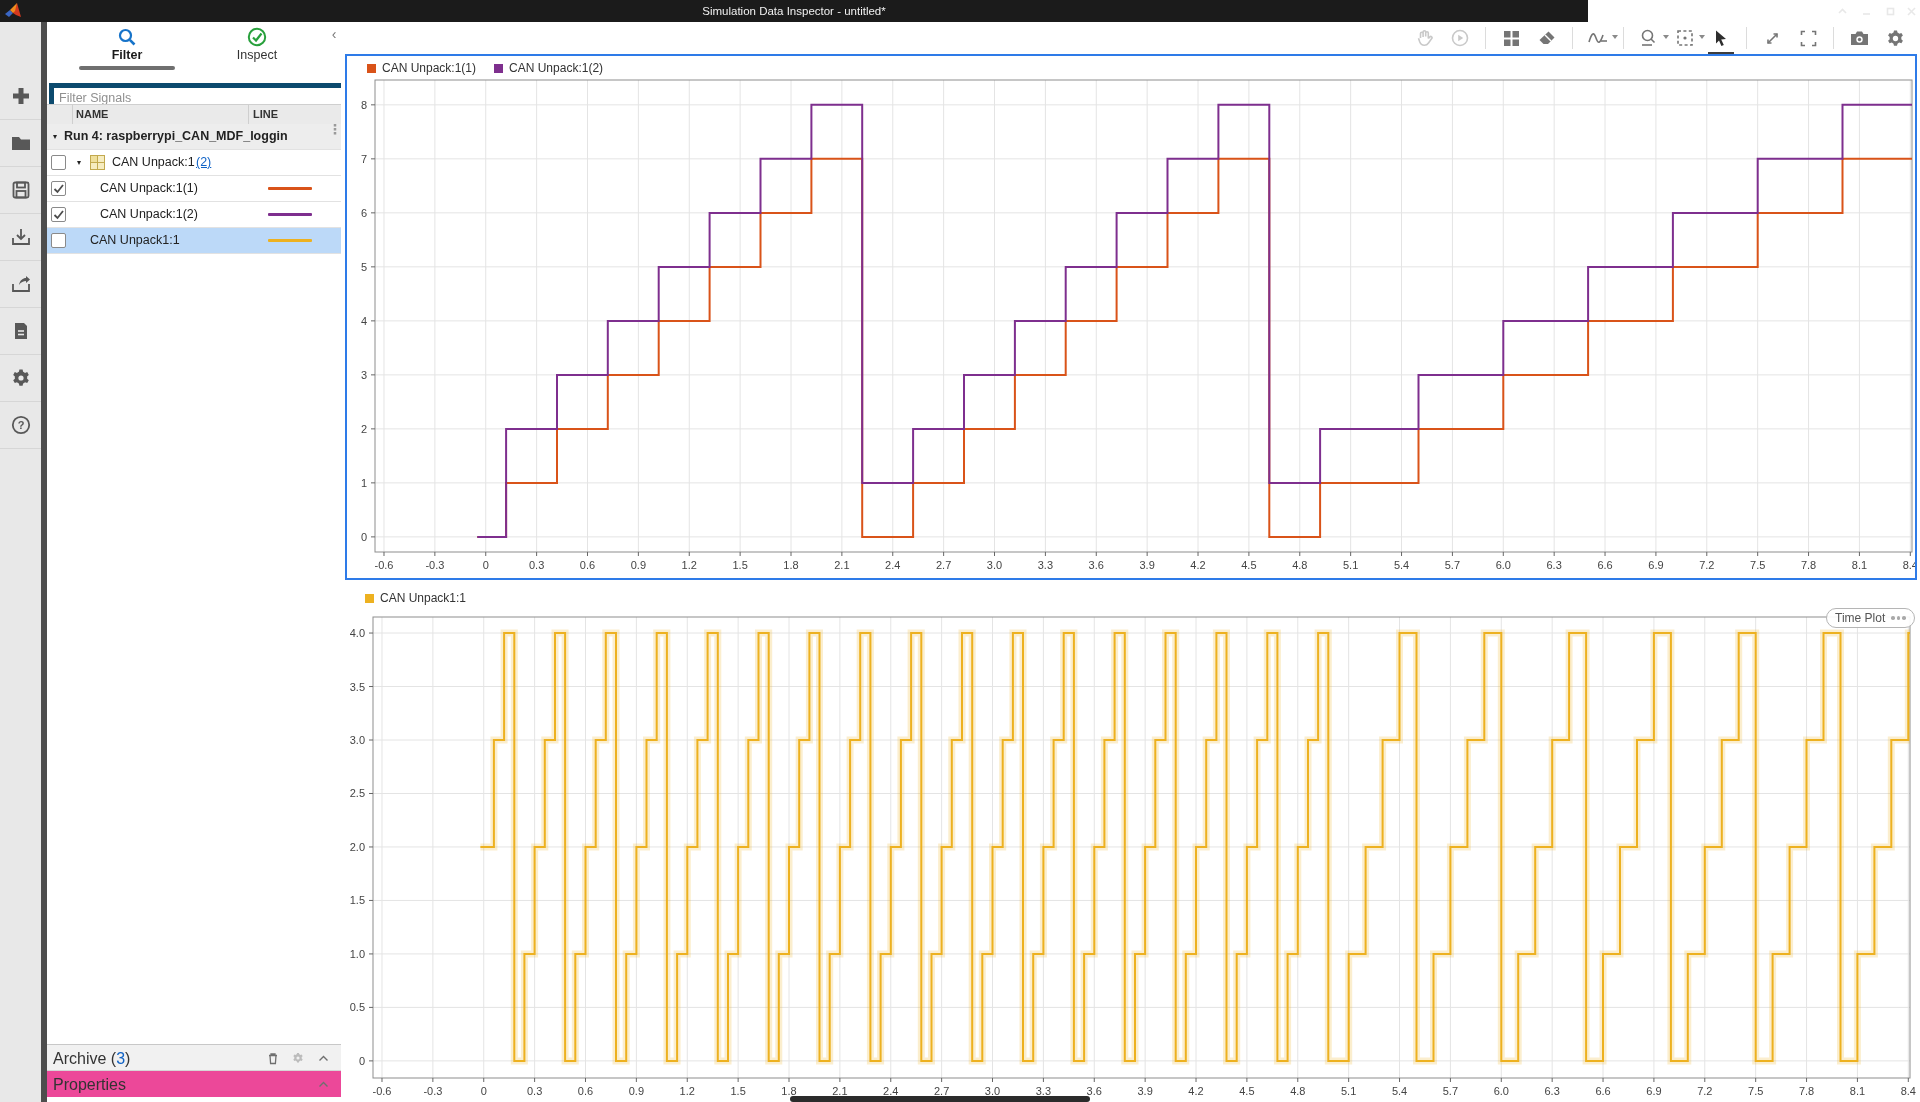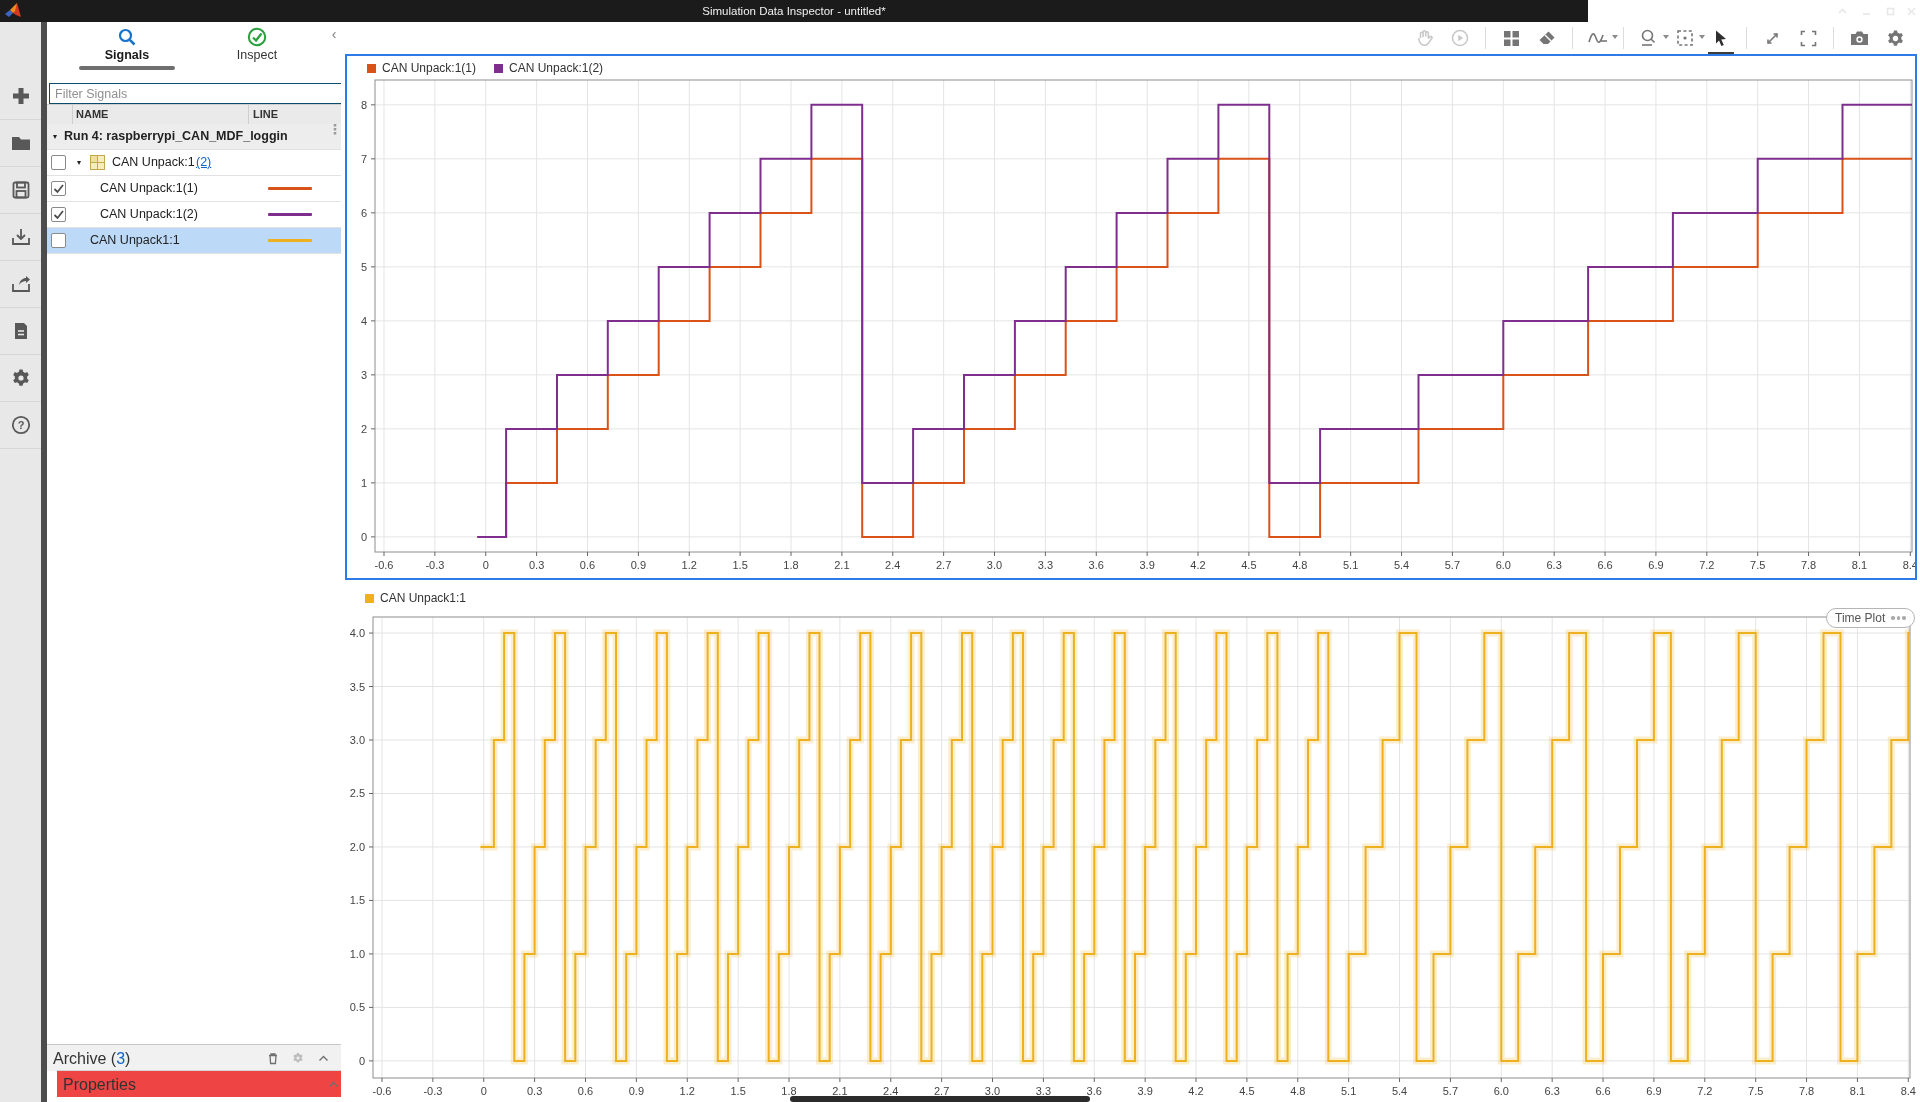--- a/index.html
+++ b/index.html
@@ -28,21 +28,21 @@
   
   #panel{left:47px;top:22px;width:294px;height:1080px;background:#ffffff;}
   #tabbar{left:0;top:0;width:294px;height:48px;background:#ffffff;}
   .tab{top:2px;width:120px;height:44px;text-align:center;cursor:pointer;}
   .tab .tlabel{display:block;margin-top:24px;font-size:12.5px;color:#333;}
   .tab.active .tlabel{font-weight:bold;color:#1a1a1a;}
   .tab .underline{position:absolute;left:12px;right:12px;bottom:-2px;height:4px;background:#6f6f6f;border-radius:2px;}
   .tab svg{position:absolute;left:50%;top:3px;margin-left:-10px;}
   #panel-collapse{left:280px;top:4px;width:14px;height:16px;color:#777;font-size:14px;line-height:16px;text-align:center;cursor:pointer;}
 
-  #filterbox{left:2px;top:61px;width:288px;height:19px;border:1px solid #0c4a6e;background:#fff;
+  #filterbox{left:2px;top:61px;width:288px;height:19px;border:5px solid #0c4a6e;background:#fff;
       font-size:12.5px;color:#737373;padding:0 5px;font-family:"Liberation Sans",sans-serif;}
   #filterbox::placeholder{color:#909090;}
 
   #listheader{left:0;top:82px;width:294px;height:19px;background:#eaeaea;
       border-top:1px solid #cfcfcf;border-bottom:1px solid #cfcfcf;font-size:11px;font-weight:bold;color:#333;}
   #listheader .colname{left:29px;top:3px;}
   #listheader .colline{left:206px;top:3px;}
   #listheader .vsep{top:0;width:1px;height:19px;background:#cfcfcf;}
 
   .sigrow{left:0;width:294px;height:25px;border-bottom:1px solid #e2e2e2;font-size:12.5px;color:#222;background:#fff;}
@@ -52,21 +52,21 @@
   .cbx{position:absolute;left:4px;top:5px;width:13px;height:13px;border:1px solid #8a8a8a;border-radius:2px;background:#fff;}
   .cbx svg{position:absolute;left:0px;top:0px;}
   .linechip{position:absolute;left:221px;top:11px;width:44px;height:3px;border-radius:1px;}
   .runkebab{position:absolute;left:281px;top:2px;color:#9a9a9a;font-size:14px;letter-spacing:0;line-height:7px;}
   .buslink{color:#0f62c6;text-decoration:underline;cursor:pointer;}
   .busicon{position:absolute;left:43px;top:5px;}
 
   #archivebar{left:0;top:1022px;width:294px;height:26px;background:#f1f1f1;border-top:1px solid #c8c8c8;}
   #archivebar .albl, #propsbar .plbl{position:absolute;left:6px;top:5px;font-size:16px;color:#333;}
   .countlink{color:#0f62c6;}
-  #propsbar{left:0;top:1048px;width:294px;height:26px;background:#ef4444;border-top:1px solid #d5d5d5;margin-left:10px;}
+  #propsbar{left:0;top:1048px;width:294px;height:26px;background:#ec4899;border-top:1px solid #d5d5d5;}
   .barbtn{position:absolute;top:6px;width:16px;height:14px;display:flex;align-items:center;justify-content:center;cursor:pointer;}
   .barbtn svg{stroke:#6f6f6f;fill:none;stroke-width:1.4;}
   .barbtn.dim svg{stroke:#bcbcbc;}
 
   
   #main{left:341px;top:22px;width:1579px;height:1080px;background:#fff;}
   #charttoolbar{left:0;top:0;width:1579px;height:32px;display:flex;align-items:center;justify-content:flex-end;
       gap:14px;padding-right:14px;box-sizing:border-box;}
   .tool{width:22px;height:22px;display:flex;align-items:center;justify-content:center;position:relative;cursor:pointer;}
   .tool svg{stroke:#757575;fill:none;stroke-width:1.6;}
@@ -180,21 +180,21 @@
 <div id="darksep" class="abs"></div>
 
 <div id="panel" class="abs">
 
   <div id="tabbar" class="abs">
     <div class="abs tab active" style="left:20px;">
       <svg width="20" height="20" viewBox="0 0 20 20">
         <circle cx="8.5" cy="8.5" r="5.5" fill="none" stroke="#1673c9" stroke-width="2.2"></circle>
         <line x1="12.8" y1="12.8" x2="17.5" y2="17.5" stroke="#1673c9" stroke-width="2.6"></line>
       </svg>
-      <span class="tlabel">Signals</span>
+      <span class="tlabel">Filter</span>
       <span class="underline"></span>
     </div>
     <div class="abs tab" style="left:150px;">
       <svg width="20" height="20" viewBox="0 0 20 20">
         <circle cx="10" cy="10" r="8.2" fill="none" stroke="#28a03c" stroke-width="2"></circle>
         <polyline points="6,10.5 9,13.5 14.5,6.5" fill="none" stroke="#28a03c" stroke-width="2.2"></polyline>
       </svg>
       <span class="tlabel">Inspect</span>
     </div>
     <div id="panel-collapse" class="abs">‹</div>

